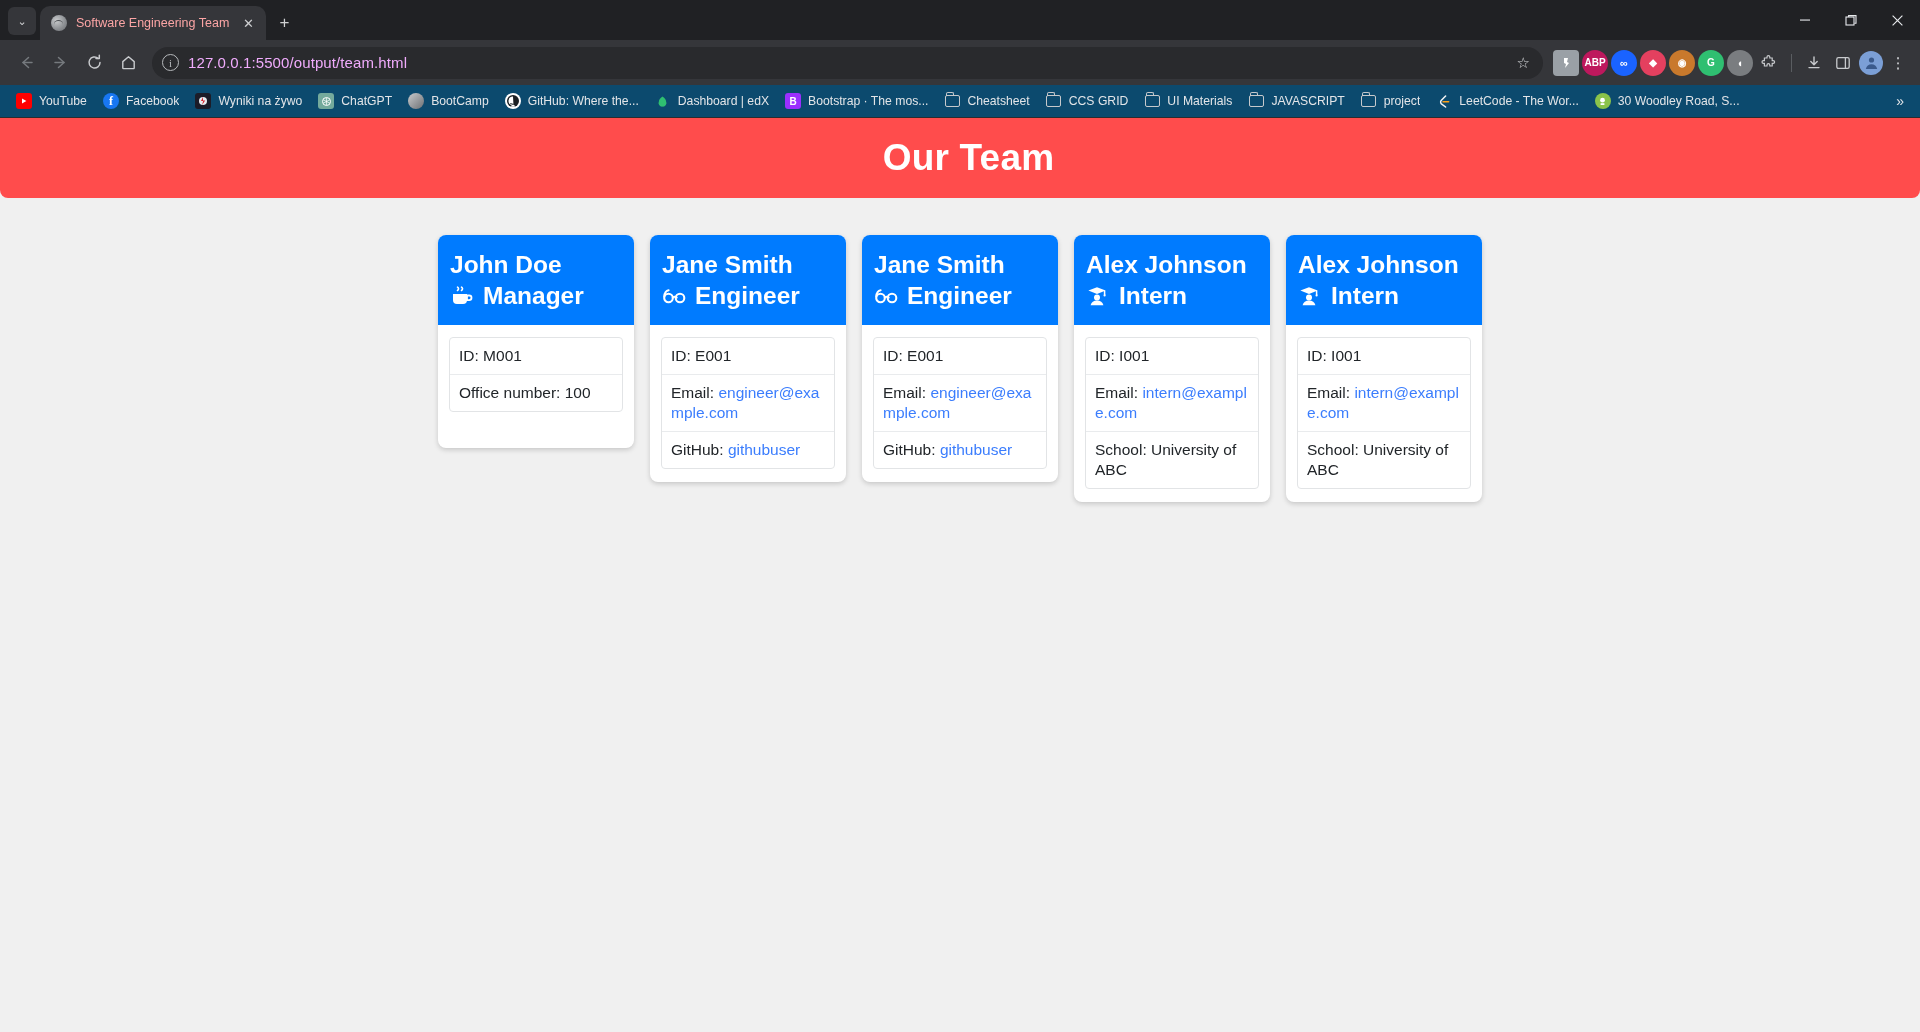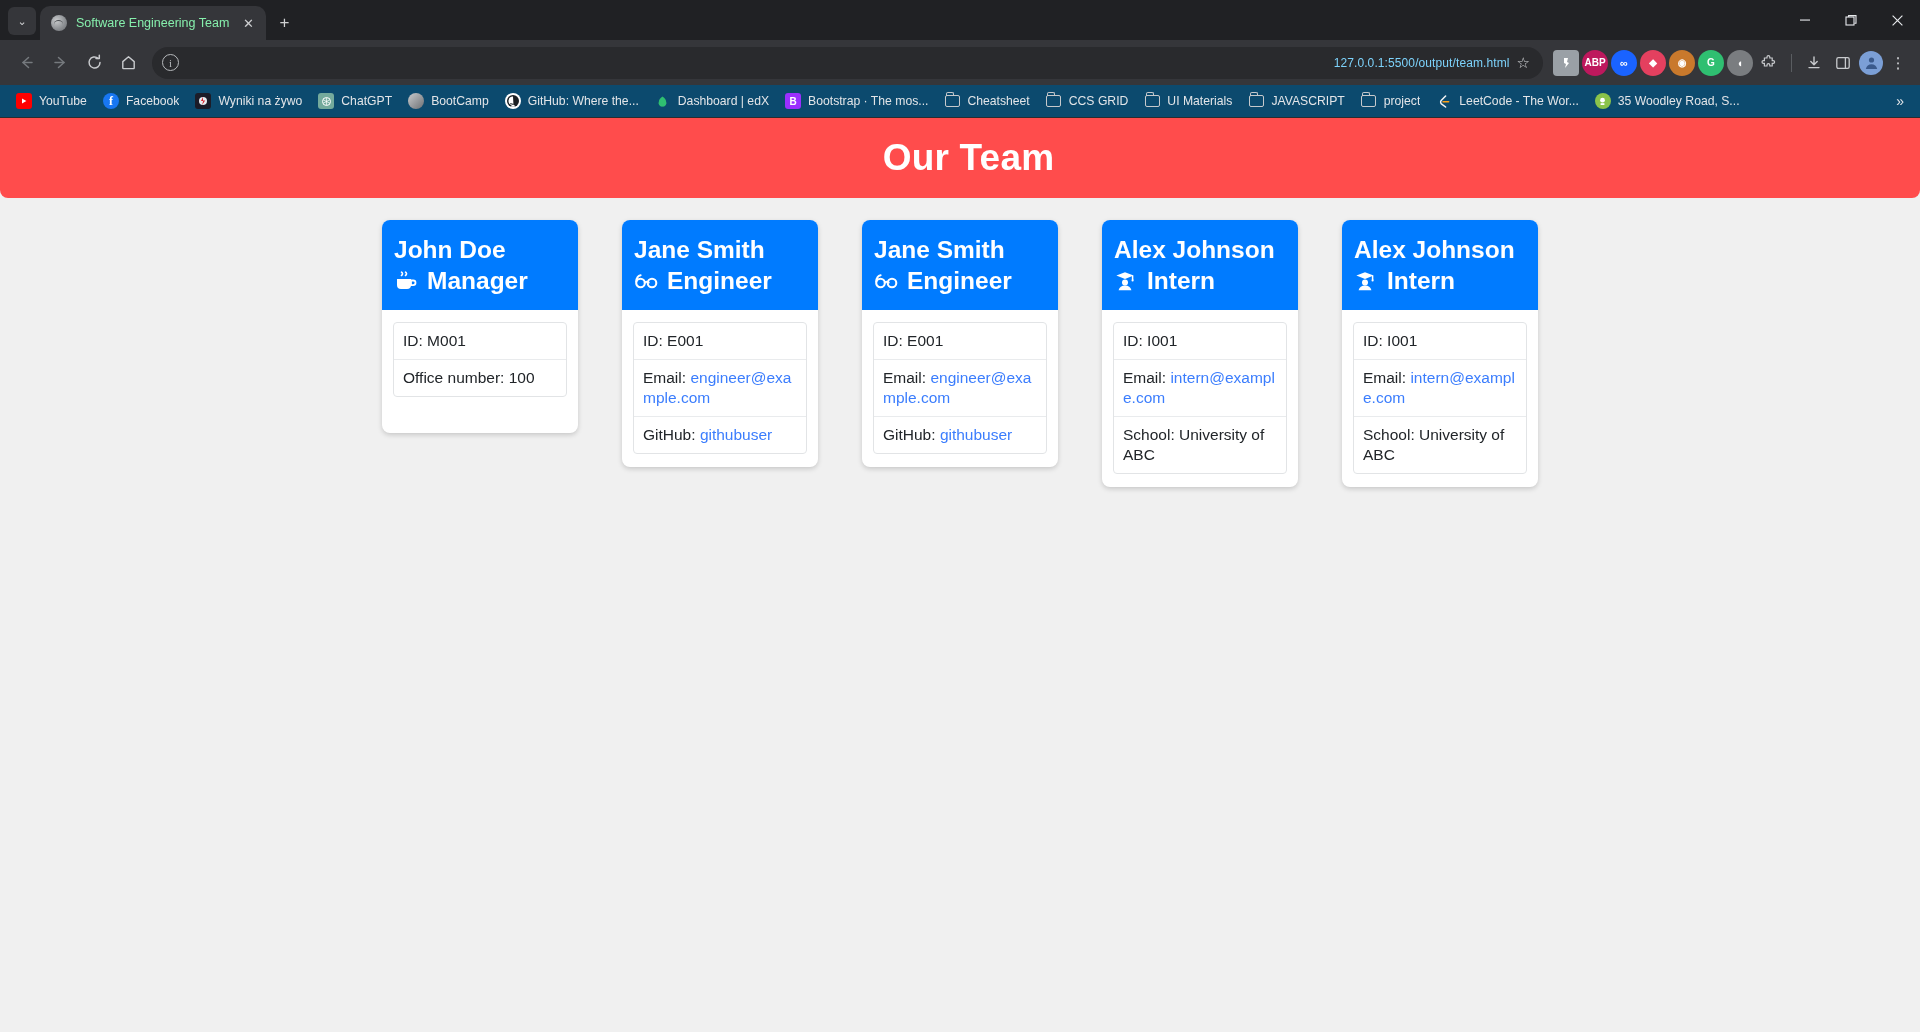--- a/index.html
+++ b/index.html
@@ -32,21 +32,21 @@
   .tab-favicon {
     width: 16px; height: 16px; border-radius: 50%;
     background: radial-gradient(circle at 35% 35%, #c9cbcd 0%, #8a8d91 60%, #6d7074 100%);
     position: relative; flex: 0 0 auto;
   }
   .tab-favicon::after{
     content:""; position:absolute; left:3px; top:5px; width:9px; height:6px;
     border-top:1.5px solid #4b4e52; border-radius:6px 6px 0 0;
   }
   .tab-title {
-    color: #86efac; font-size: 12.5px; white-space: nowrap; overflow: hidden;
+    color: #fca5a5; font-size: 12.5px; white-space: nowrap; overflow: hidden;
     text-overflow: ellipsis; flex: 1 1 auto;
   }
   .tab-close, .newtab {
     width: 20px; height: 20px; border-radius: 50%;
     display: flex; align-items: center; justify-content: center;
     color: #cfd0d2; font-size: 13px; flex: 0 0 auto;
   }
   .newtab { margin: 0 0 7px 8px; font-size: 17px; font-weight: 300; }
   .wincontrols { margin-left: auto; display: flex; align-self: stretch; }
   .wc {
@@ -70,22 +70,22 @@
     flex: 1 1 auto; height: 32px; background: #292a2d; border-radius: 16px;
     display: flex; align-items: center; margin: 0 8px 0 6px; padding: 0 6px 0 10px;
     min-width: 0;
   }
   .info-icon {
     width: 17px; height: 17px; border-radius: 50%; border: 1.4px solid #b6b9bc;
     display: flex; align-items: center; justify-content: center;
     color: #b6b9bc; font-size: 11px; font-family: "Liberation Serif", serif;
     flex: 0 0 auto; margin-right: 9px;
   }
-  .url { color: #7dd3fc; font-size: 12px; flex: 1 1 auto; white-space: nowrap;
-         overflow: hidden; text-overflow: ellipsis; letter-spacing: .1px; text-align: right; }
+  .url { color: #f0abfc; font-size: 15px; flex: 1 1 auto; white-space: nowrap;
+         overflow: hidden; text-overflow: ellipsis; letter-spacing: .1px; }
   .star { color: #d5d7da; font-size: 15px; padding: 0 7px; }
   .ext-row { display: flex; align-items: center; gap: 3px; }
   .ext {
     width: 26px; height: 26px; border-radius: 4px;
     display: flex; align-items: center; justify-content: center;
     font-size: 9px; color: #fff; font-weight: bold; position: relative;
   }
   .ext-sep { width: 1px; height: 18px; background: #5a5d61; margin: 0 6px; }
   .profile {
     width: 24px; height: 24px; border-radius: 50%;
@@ -118,21 +118,21 @@
   .viewport { flex: 1 1 auto; background: #f0f0f0; overflow: hidden; position: relative; }
   .page-header {
     height: 80px; background: #ff4c4c; border-radius: 0 0 8px 8px;
     display: flex; align-items: center; justify-content: center;
   }
   .page-header h1 {
     color: #ffffff; font-size: 37px; font-weight: bold; letter-spacing: .2px; margin-left: 17px;
   }
   .cards {
     display: flex; justify-content: center; align-items: flex-start;
-    gap: 44px; padding-top: 22px;
+    gap: 16px; padding-top: 37px;
   }
   .card {
     width: 196px; background: #ffffff; border-radius: 8px;
     box-shadow: 0 2px 5px rgba(0,0,0,.17); overflow: hidden;
     display: flex; flex-direction: column;
   }
   .card-head {
     background: #007bff; color: #ffffff; padding: 14px 12px 13px 12px;
   }
   .card-name { font-size: 24.5px; font-weight: bold; line-height: 1.28; }
@@ -367,21 +367,21 @@
       <span class="bm-label">LeetCode - The Wor...</span>
     </div>
 
     <div class="bm">
       <span class="bm-ico" style="background:#8bc34a;border-radius:50%;">
         <svg width="9" height="9" viewBox="0 0 9 9">
             <circle cx="4.5" cy="3.2" r="2.4" fill="#fff"></circle>
             <path d="M2.6 6.2h3.8v1.8H2.6z" fill="#fff"></path>
           </svg>
       </span>
-      <span class="bm-label">35 Woodley Road, S...</span>
+      <span class="bm-label">30 Woodley Road, S...</span>
     </div>
 
     <div class="bm-overflow">»</div>
   </div>
 
   <div class="viewport">
 
     <div class="page-header">
       <h1>Our Team</h1>
     </div>

